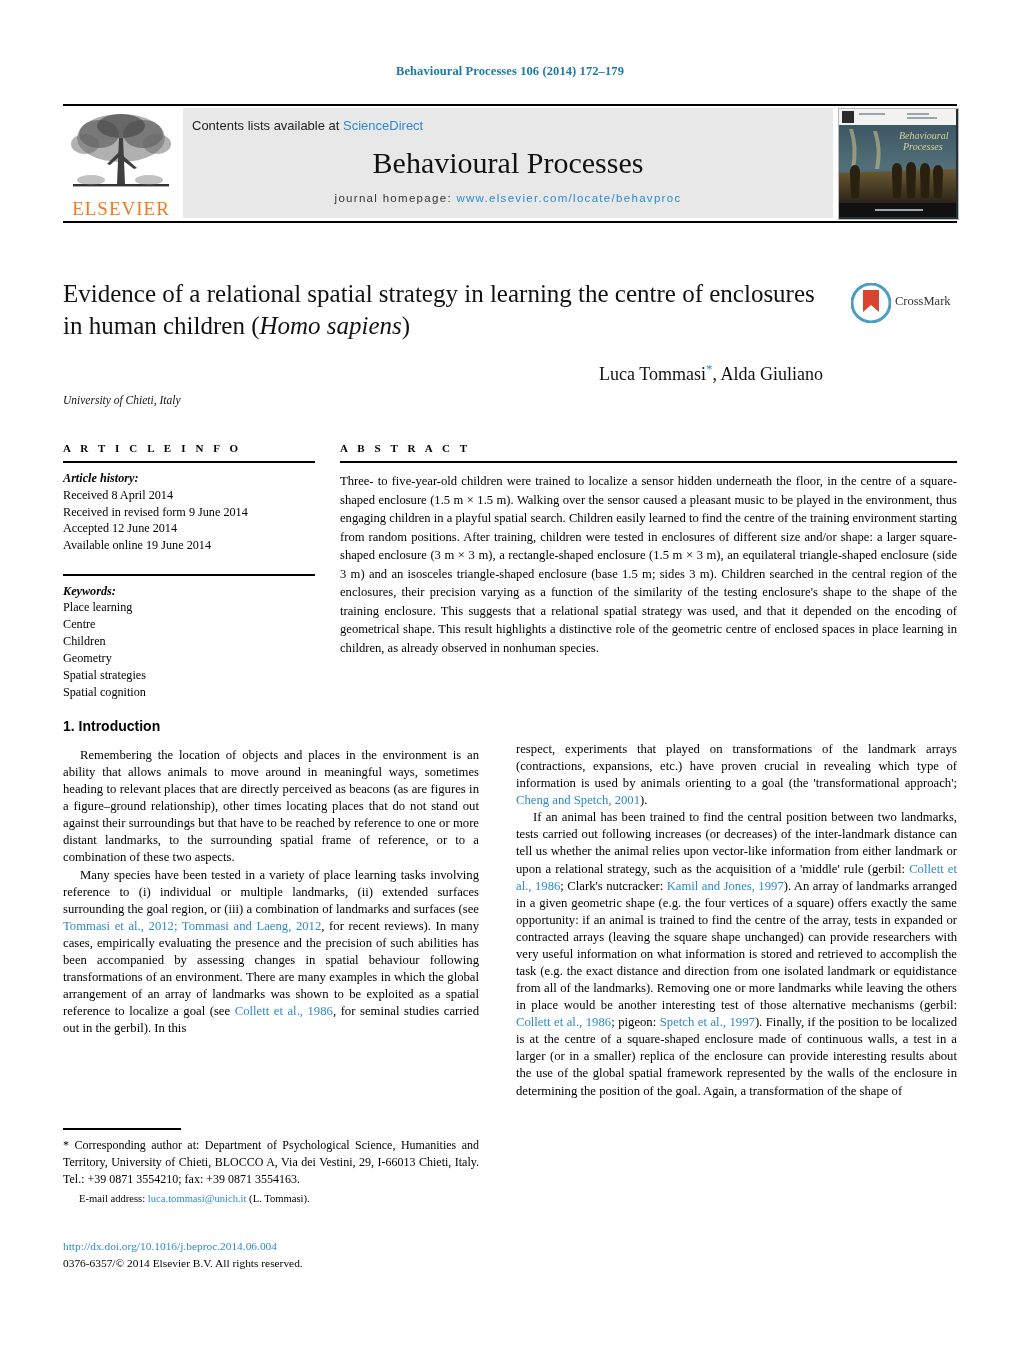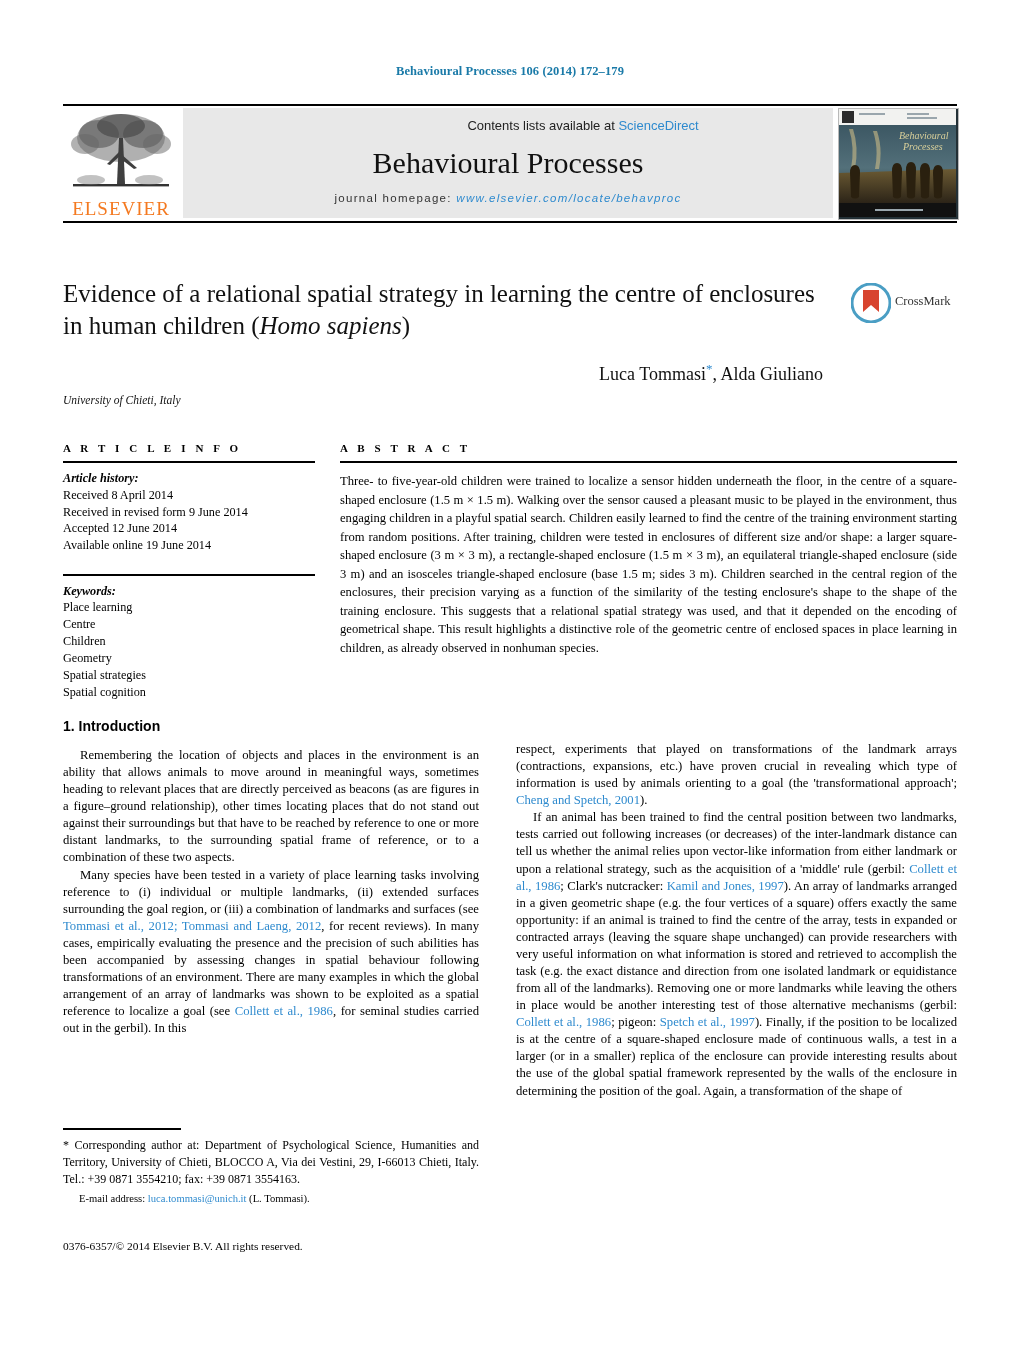--- a/index.html
+++ b/index.html
@@ -80,24 +80,23 @@
   .masthead-band {
     position: absolute;
     left: 120px;
     top: 0;
     width: 650px;
     height: 110px;
     background: #e8e8e8;
   }
   .contents-line {
     position: absolute;
-    left: 16px;
+    left: 9px;
     top: 10px;
     width: 768px;
-    text-align: center;
     font-family: "Liberation Sans", sans-serif;
     font-size: 13px;
     color: #222;
   }
   .contents-line .sd-link {
     color: #2E8ACE;
   }
   .journal-name {
     position: absolute;
     left: 0;
@@ -114,21 +113,20 @@
     top: 84px;
     width: 650px;
     text-align: center;
     font-family: "Liberation Sans", sans-serif;
     font-size: 11.5px;
     letter-spacing: 1.3px;
     color: #333;
   }
   .homepage-line .hp-url {
     color: #2E8ACE;
-    font-style: italic;
   }
   .cover-thumb {
     position: absolute;
     left: 775px;
     top: 0;
     width: 119px;
     height: 110px;
     border: 1px solid #b9b9b9;
     background: #233036;
     overflow: hidden;
@@ -452,16 +450,17 @@
     <p class="body-par"><span>If an animal has been trained to find the central position between two landmarks, tests carried out following increases (or decreases) of the inter-landmark distance can tell us whether the animal relies upon vector-like information from either landmark or upon a relational strategy, such as the acquisition of a 'middle' rule (gerbil: </span><span class="ref">Collett et al., 1986</span><span>; Clark's nutcracker: </span><span class="ref">Kamil and Jones, 1997</span><span>). An array of landmarks arranged in a given geometric shape (e.g. the four vertices of a square) offers exactly the same opportunity: if an animal is trained to find the centre of the array, tests in expanded or contracted arrays (leaving the square shape unchanged) can provide researchers with very useful information on what information is stored and retrieved to accomplish the task (e.g. the exact distance and direction from one isolated landmark or equidistance from all of the landmarks). Removing one or more landmarks while leaving the others in place would be another interesting test of those alternative mechanisms (gerbil: </span><span class="ref">Collett et al., 1986</span><span>; pigeon: </span><span class="ref">Spetch et al., 1997</span><span>). Finally, if the position to be localized is at the centre of a square-shaped enclosure made of continuous walls, a test in a larger (or in a smaller) replica of the enclosure can provide interesting results about the use of the global spatial framework represented by the walls of the enclosure in determining the position of the goal. Again, a transformation of the shape of</span></p>
   </div>
 
   <div class="footnote">
     <div class="foot-rule"></div>
     <div class="foot-text"><span>*</span><span> Corresponding author at: Department of Psychological Science, Humanities and Territory, University of Chieti, BLOCCO A, Via dei Vestini, 29, I-66013 Chieti, Italy. Tel.: +39 0871 3554210; fax: +39 0871 3554163.</span></div>
     <div class="foot-email"><span class="it">E-mail address:</span> <span class="ref">luca.tommasi@unich.it</span><span> (L. Tommasi).</span></div>
   </div>
 
   <div class="doi-block">
+    <div class="doi-link">http://dx.doi.org/10.1016/j.beproc.2014.06.004</div>
     <div>0376-6357/© 2014 Elsevier B.V. All rights reserved.</div>
   </div>
 
 </div>
 
 </body></html>

